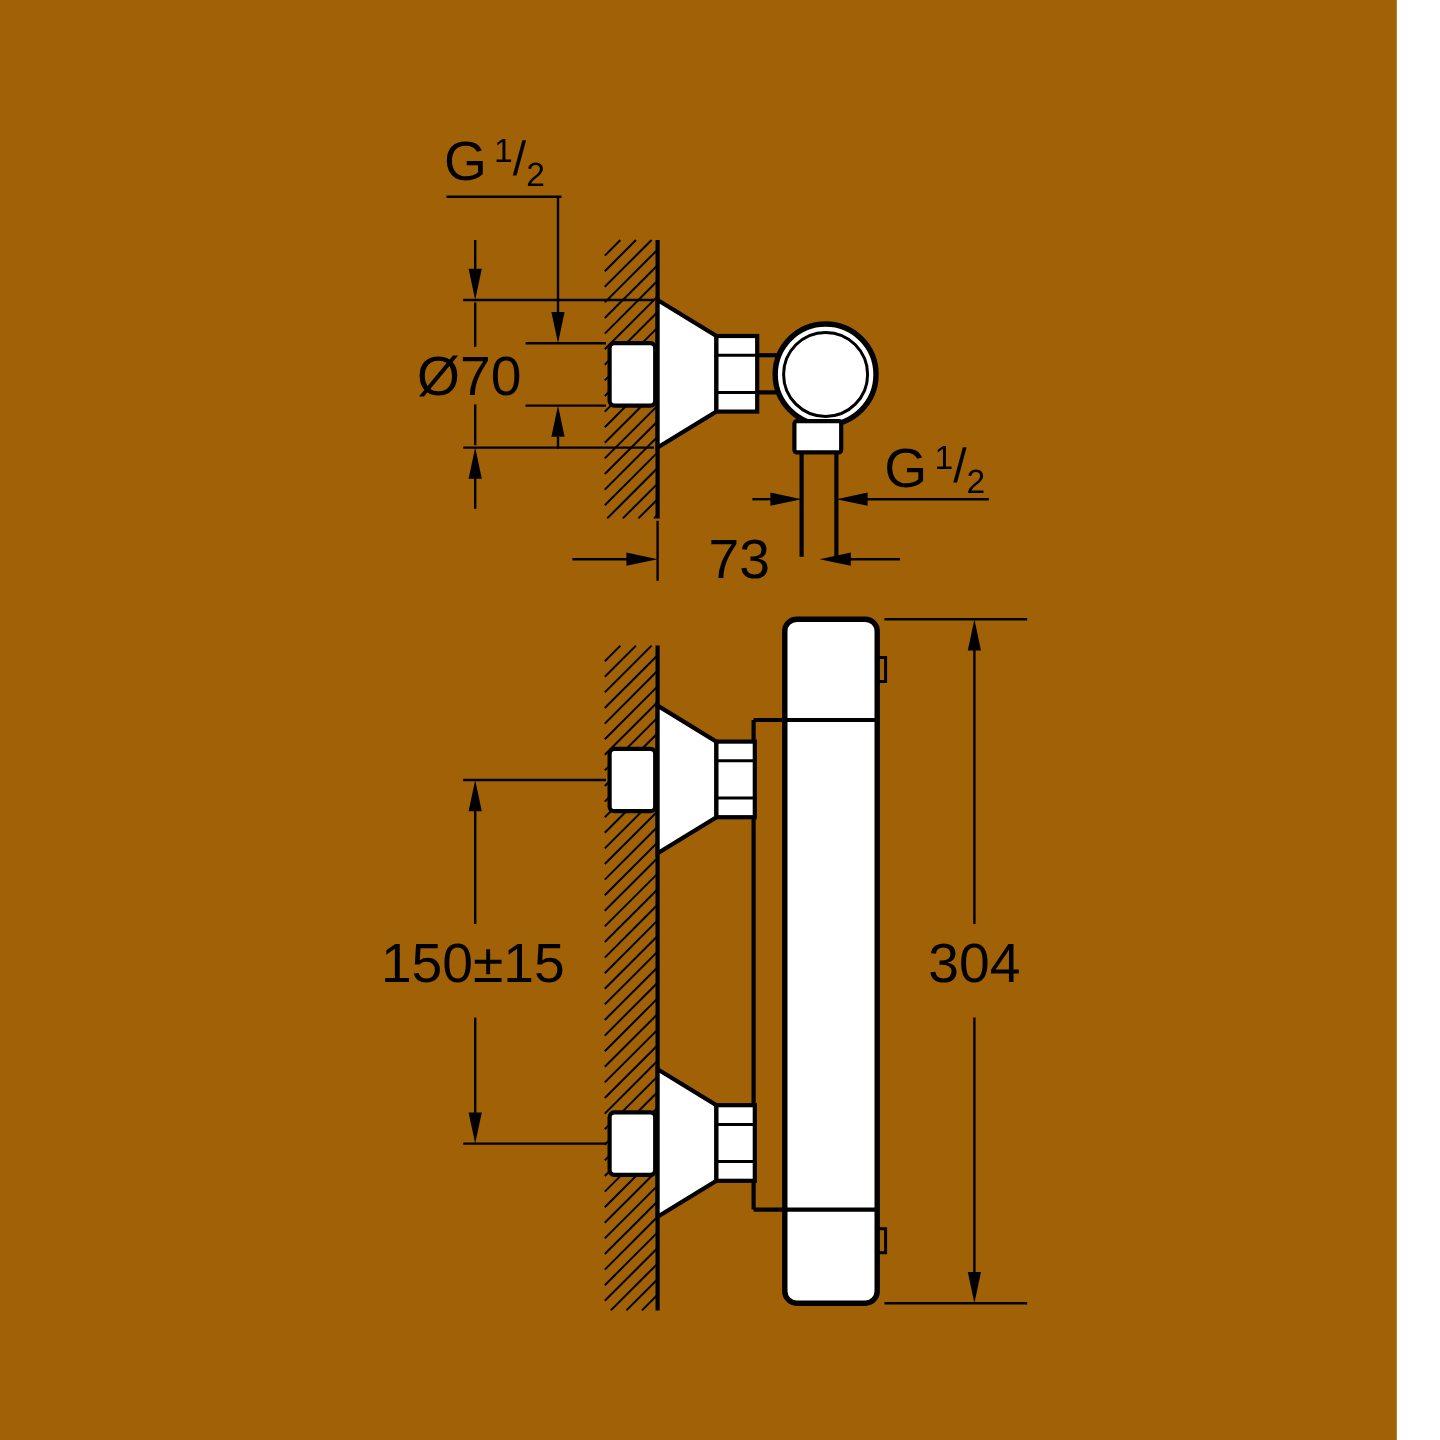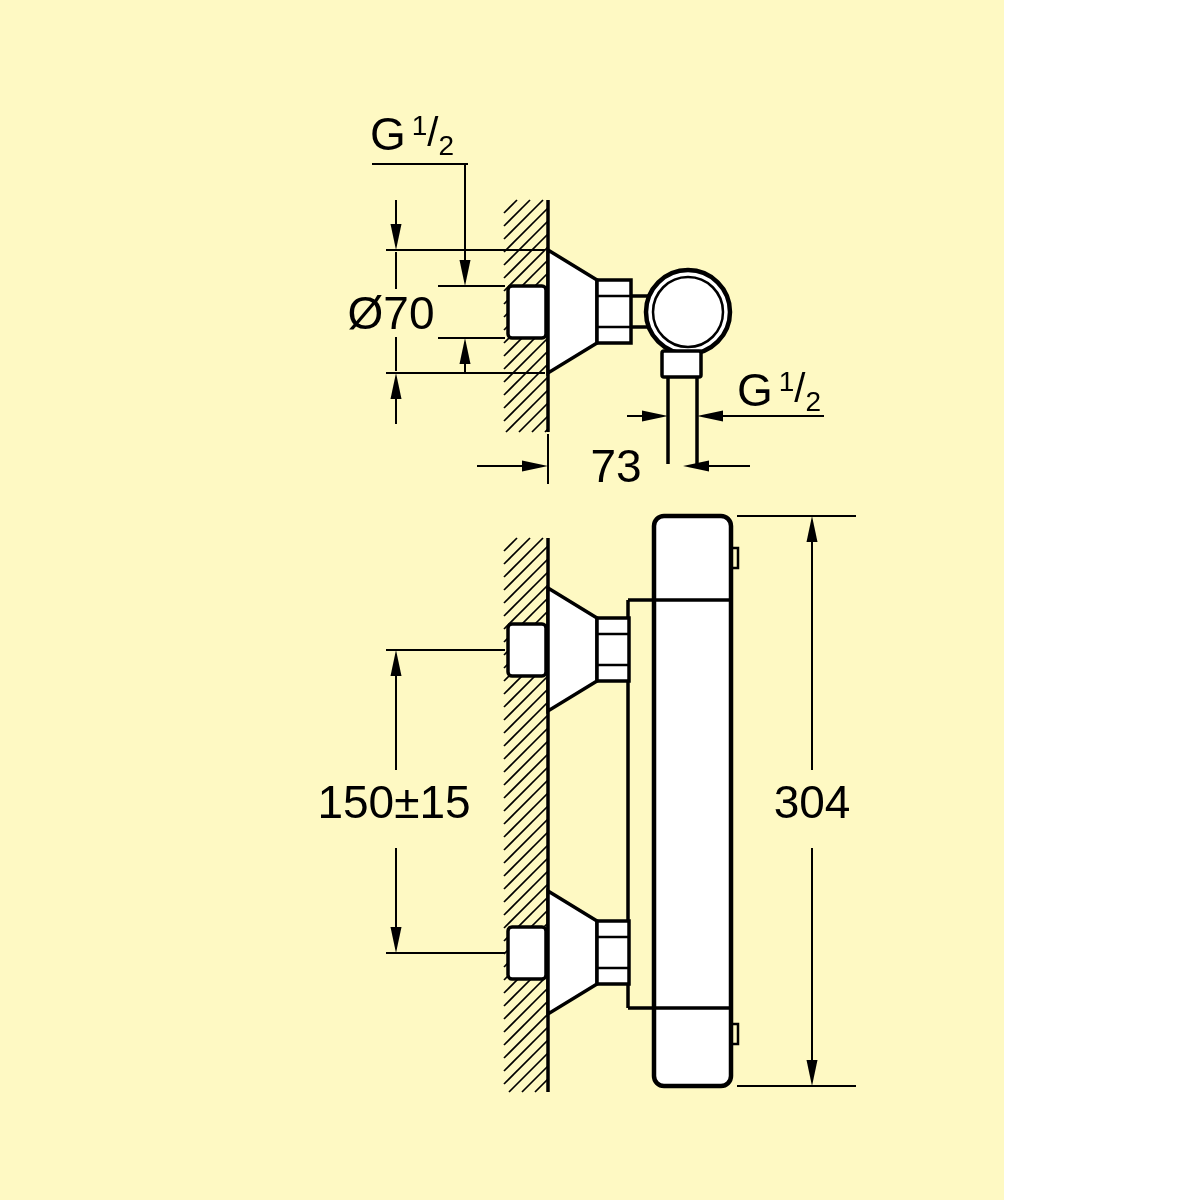--- a/index.html
+++ b/index.html
@@ -1,16 +1,16 @@
 <!DOCTYPE html>
 <html><head>
 <meta charset="utf-8">
 <style>
   html,body{margin:0;padding:0;background:#ffffff}
-  .sheet{position:relative;width:1004px;height:1200px;background:#fef9c3;overflow:hidden}
+  .sheet{position:relative;width:1164px;height:1200px;background:#a16207;overflow:hidden}
   svg{display:block}
   svg *{stroke:#000000}
   svg text,svg tspan{stroke:none;fill:#000000;font-family:"Liberation Sans","DejaVu Sans",sans-serif;font-size:46px;font-weight:400}
   .ln-obj{stroke-width:3.5;fill:none;stroke-linejoin:miter}
   .ln-obj-f{stroke-width:3.5;fill:#ffffff;stroke-linejoin:miter}
   .ln-thick{stroke-width:4.5;fill:#ffffff}
   .ln-med{stroke-width:2.5;fill:none}
   .ln-dim{stroke-width:2;fill:none}
   .arrow{fill:#000000;stroke:none}
   .hatch{stroke-width:1.7}

